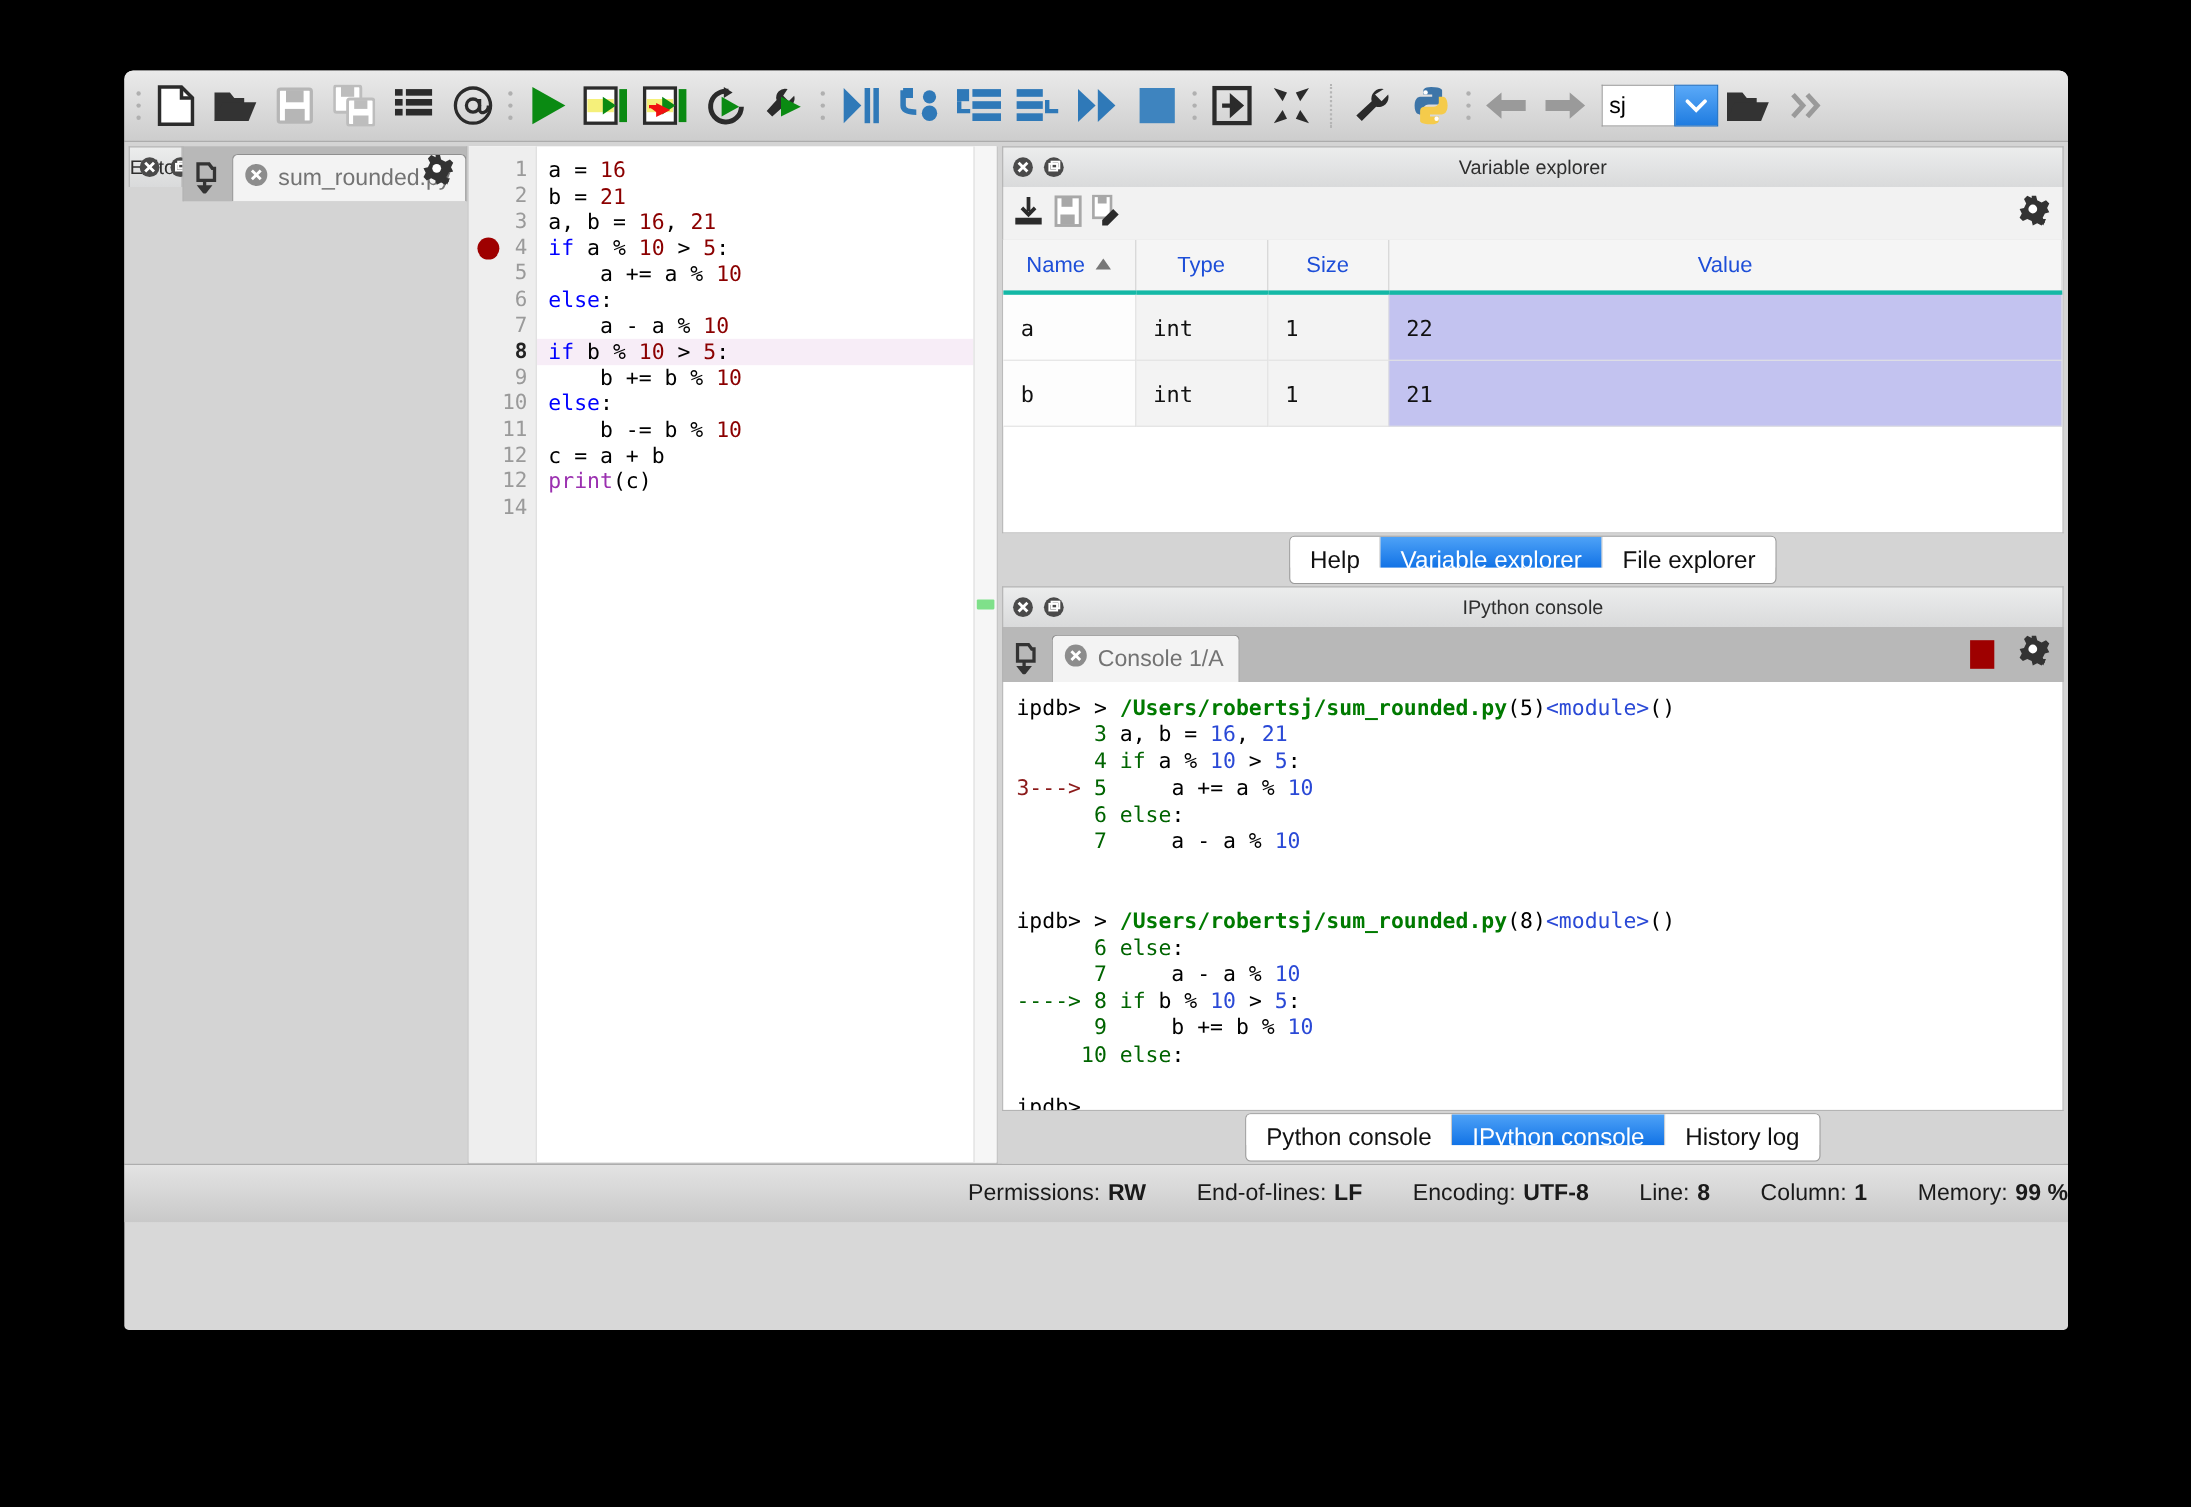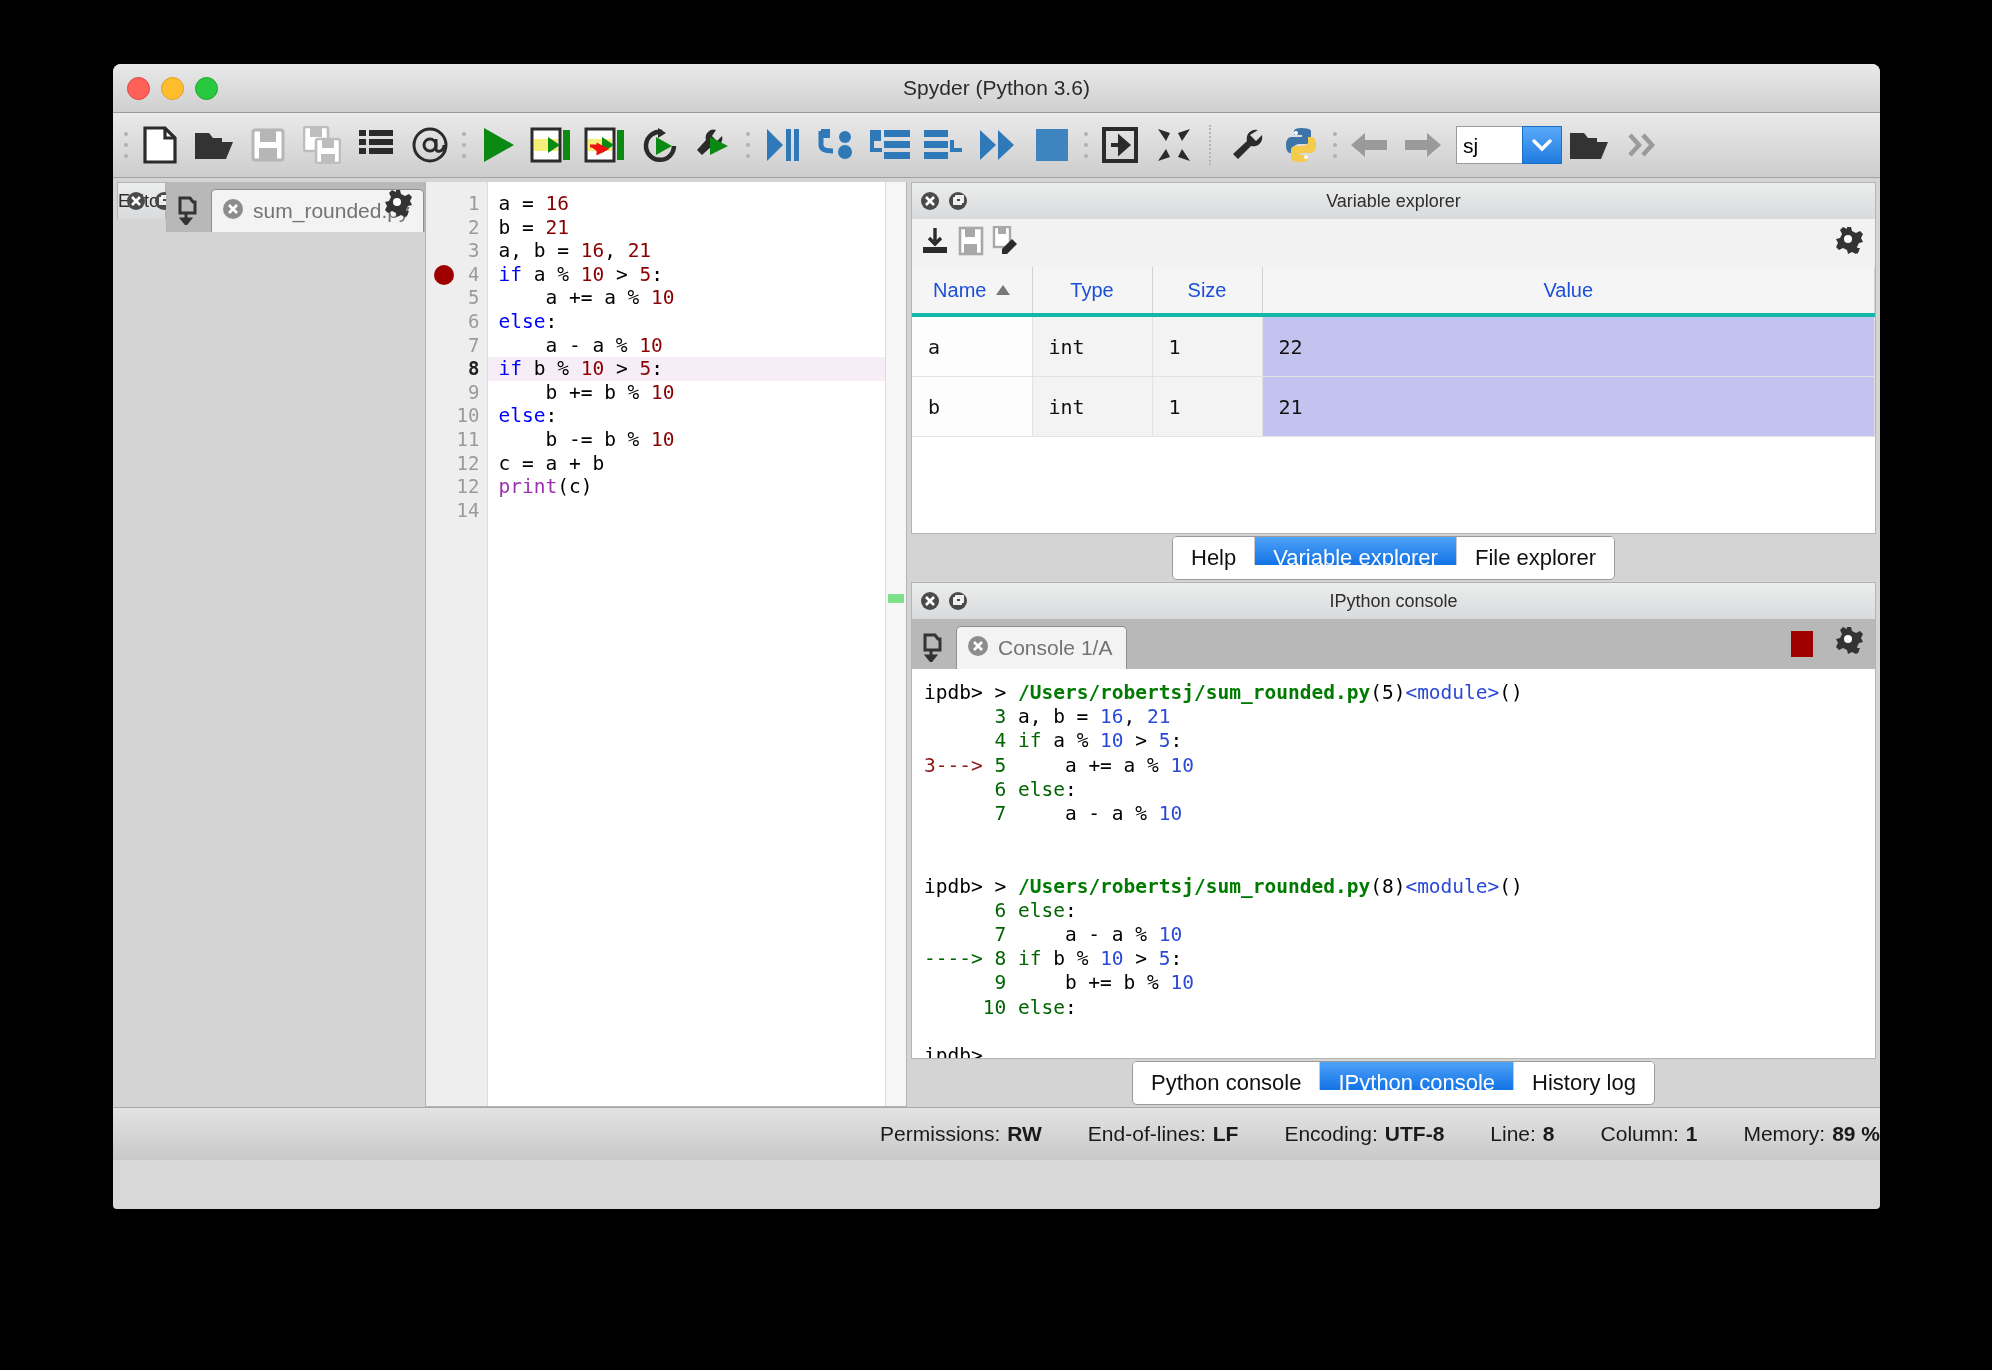--- a/index.html
+++ b/index.html
@@ -115,28 +115,20 @@
           border-top:1px solid #a8a8a8;display:flex;align-items:center;
           justify-content:flex-end;gap:46px;font-size:21px;color:#1a1a1a;}
   .status b{font-weight:bold;margin-left:7px;}
   .sitem{display:flex;align-items:center;}
 </style>
 </head>
 <body>
 
 <div class="win">
 
-  <div class="titlebar">
-    <div class="lights">
-      <span class="light l-red"></span>
-      <span class="light l-yel"></span>
-      <span class="light l-grn"></span>
-    </div>
-    <div class="title">Spyder (Python 3.6)</div>
-  </div>
 
   <div class="toolbar">
     <span class="grip">
         <i></i>
         <i></i>
         <i></i>
       </span>
 
     <span class="tbtn">
       <svg width="34" height="38" viewBox="0 0 34 38">
@@ -636,16 +628,16 @@
       <span class="sitem">
         <span>Line:</span>
         <b>8</b>
       </span>
       <span class="sitem">
         <span>Column:</span>
         <b>1</b>
       </span>
       <span class="sitem">
         <span>Memory:</span>
-        <b>89 %</b>
+        <b>99 %</b>
       </span>
     </div>
 </div>
 
 </body></html>

